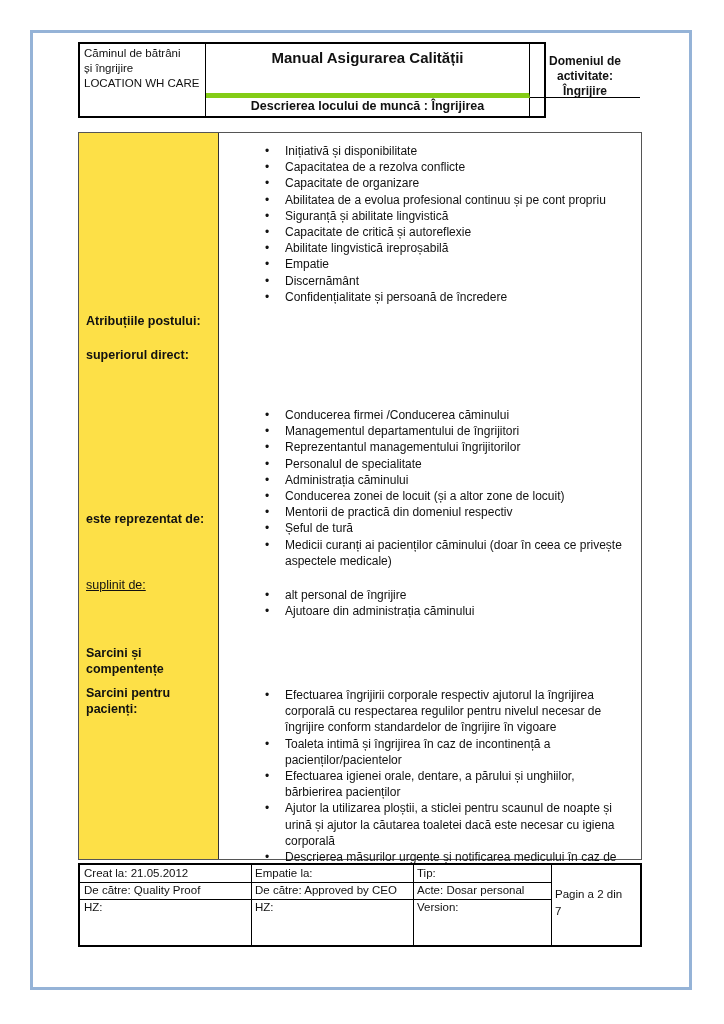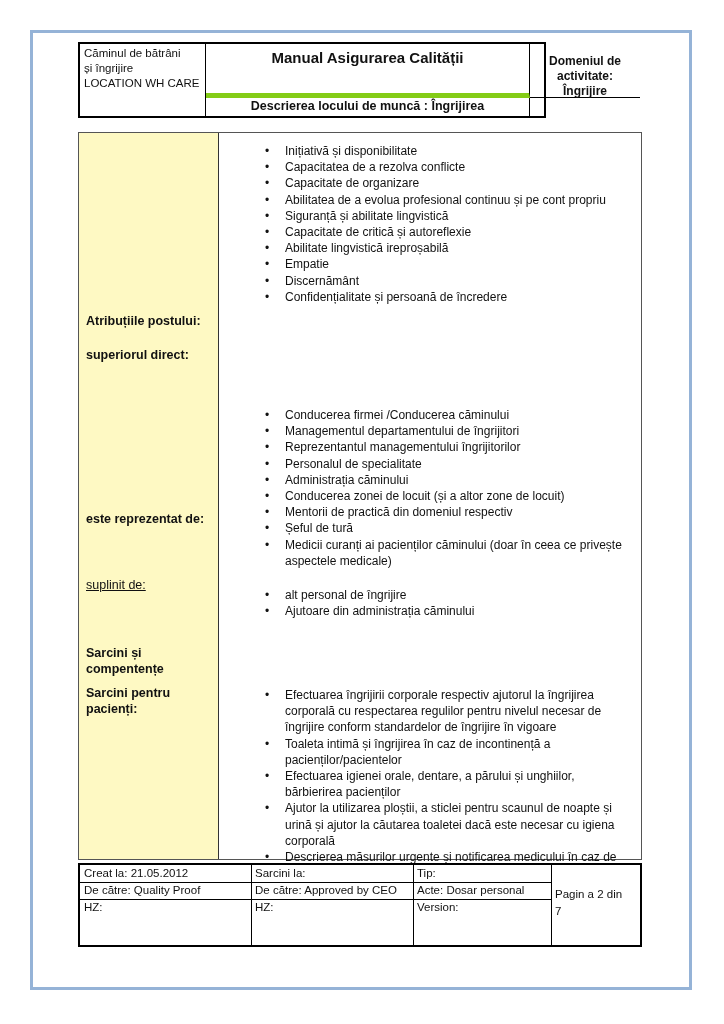--- a/index.html
+++ b/index.html
@@ -9,21 +9,21 @@
   
   .hdr { position: absolute; left: 78px; top: 42px; width: 468px; height: 76px; border: 2px solid #000; box-sizing: border-box; }
   .hdr .c1 { position: absolute; left: 0; top: 0; width: 126px; height: 72px; border-right: 1px solid #000; font-size: 11.5px; line-height: 15px; padding: 2px 4px; box-sizing: border-box; }
   .hdr .c2 { position: absolute; left: 126px; top: 0; width: 324px; height: 54px; border-right: 1px solid #000; border-bottom: 5px solid #84cc16; box-sizing: border-box; text-align: center; font-weight: bold; font-size: 15px; padding-top: 5px; }
   .hdr .c3 { position: absolute; left: 450px; top: 0; width: 110px; height: 54px; border-bottom: 1px solid #000; box-sizing: border-box; text-align: center; font-weight: bold; font-size: 12px; line-height: 15px; padding-top: 10px; }
   .hdr .c4 { position: absolute; left: 126px; top: 54px; width: 324px; height: 18px; border-right: 1px solid #000; box-sizing: border-box; text-align: center; font-weight: bold; font-size: 12.5px; line-height: 17px; }
   .hdr .c5 { position: absolute; left: 450px; top: 54px; width: 110px; height: 18px; }
 
   
   .body-tbl { position: absolute; left: 78px; top: 132px; width: 564px; height: 728px; border: 1px solid #555; box-sizing: border-box; }
-  .left-col { position: absolute; left: 0; top: 0; width: 140px; height: 726px; background: #fef9c3; border-right: 1px solid #333; box-sizing: border-box; }
+  .left-col { position: absolute; left: 0; top: 0; width: 140px; height: 726px; background: #fde047; border-right: 1px solid #333; box-sizing: border-box; }
   .lbl { position: absolute; left: 7px; font-size: 12.5px; line-height: 16px; font-weight: bold; }
   .lbl.normal { font-weight: normal; text-decoration: underline; }
   .right-col { position: absolute; left: 140px; top: 0; width: 422px; height: 726px; }
   ul.blt { position: absolute; left: 8px; margin: 8px; padding: 0; list-style: none; font-size: 12px; line-height: 16.2px; }
   ul.blt li { position: relative; padding-left: 50px; width: 350px; }
   ul.blt li::before { content: "\2022"; position: absolute; left: 30px; top: 0; }
 
   
   .ftr { position: absolute; left: 78px; top: 863px; width: 564px; height: 84px; border: 2px solid #000; box-sizing: border-box; font-size: 11.5px; }
   .ftr .cell { position: absolute; box-sizing: border-box; padding: 1px 4px; line-height: 15px; }
@@ -109,21 +109,21 @@
 
 <div class="ftr">
   <div class="v1"></div>
   <div class="v2"></div>
   <div class="v3"></div>
   <div class="h1"></div>
   <div class="h2"></div>
   <div class="cell" style="left:0;top:0">Creat la: 21.05.2012</div>
   <div class="cell" style="left:0;top:17px">De către: Quality Proof</div>
   <div class="cell" style="left:0;top:34px">HZ:</div>
-  <div class="cell" style="left:171px;top:0">Sarcini la:</div>
+  <div class="cell" style="left:171px;top:0">Empatie la:</div>
   <div class="cell" style="left:171px;top:17px">De către: Approved by CEO</div>
   <div class="cell" style="left:171px;top:34px">HZ:</div>
   <div class="cell" style="left:333px;top:0">Tip:</div>
   <div class="cell" style="left:333px;top:17px">Acte: Dosar personal</div>
   <div class="cell" style="left:333px;top:34px">Version:</div>
   <div class="cell" style="left:471px;top:20px;line-height:17px">
     <div>Pagin a 2 din</div>
     <div>7</div>
   </div>
 </div>

